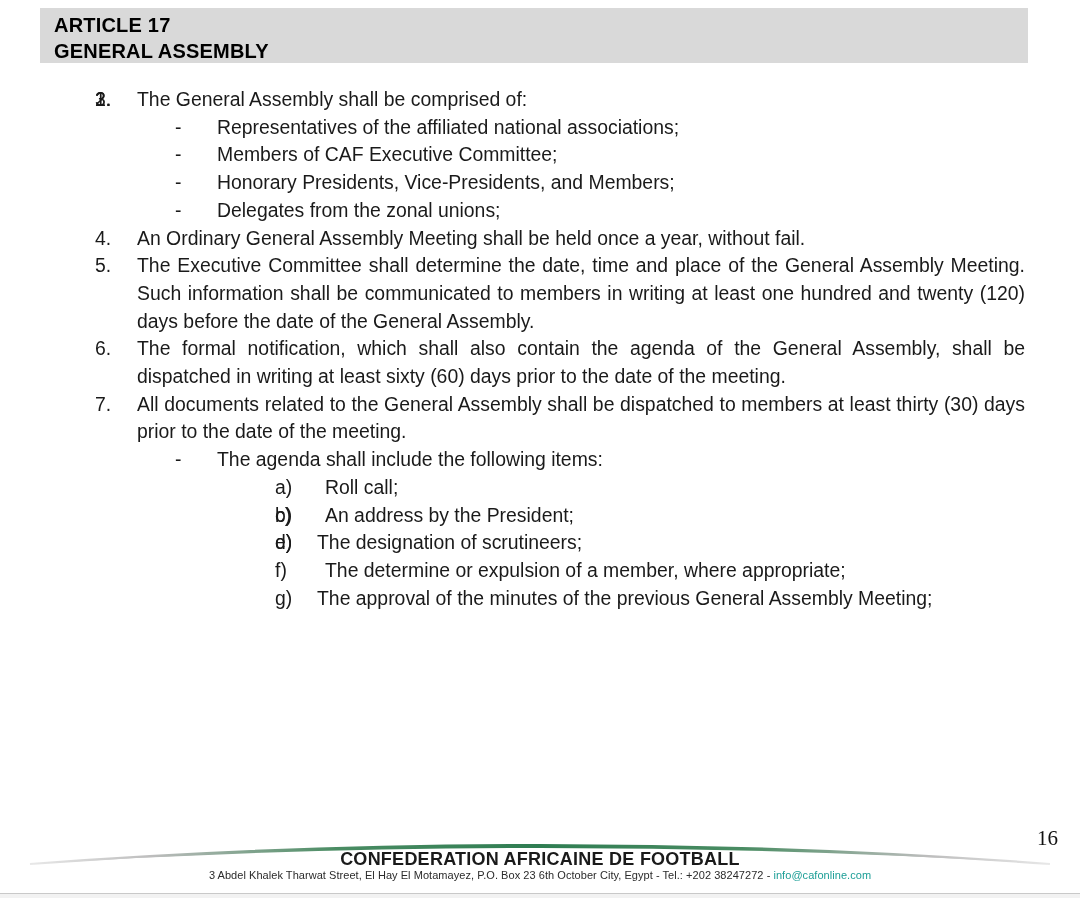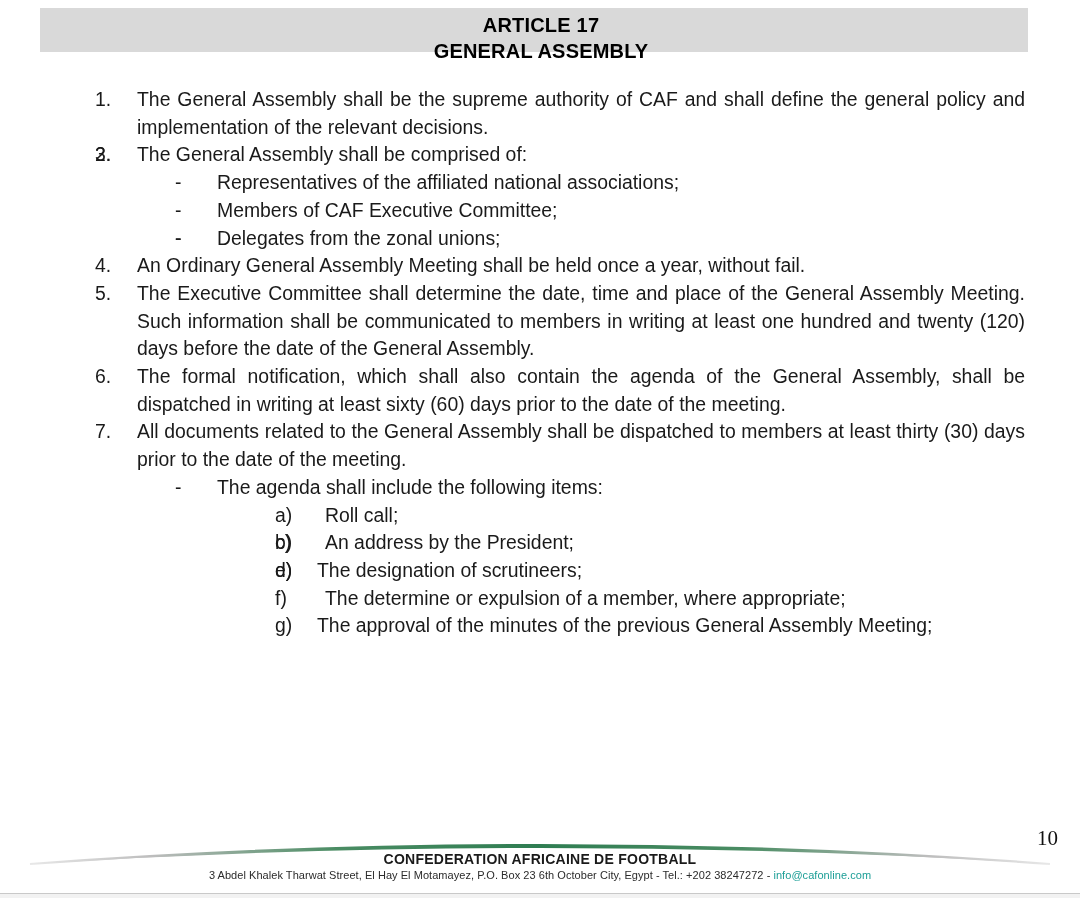--- a/index.html
+++ b/index.html
@@ -15,25 +15,24 @@
     color: #1a1a1a;
     overflow: hidden;
   }
 
   
   .header-band {
     position: absolute;
     left: 40px;
     top: 8px;
     width: 988px;
-    height: 44px;
+    height: 55px;
     background: #d9d9d9;
     box-sizing: border-box;
     padding: 4px 0 0 14px;
-    text-align: center;
   }
   .header-line {
     font-size: 20px;
     font-weight: bold;
     letter-spacing: 0.2px;
     line-height: 26px;
     color: #000;
     white-space: nowrap;
   }
 
@@ -130,21 +129,21 @@
     height: 50px;
   }
   .footer-text {
     position: absolute;
     left: 0;
     top: 15px;
     width: 1080px;
     text-align: center;
   }
   .footer-title {
-    font-size: 14px;
+    font-size: 18px;
     font-weight: bold;
     letter-spacing: 0.25px;
     color: #1a1a1a;
     line-height: 16px;
   }
   .footer-address {
     font-size: 11px;
     color: #2b2b2b;
     line-height: 16px;
     letter-spacing: 0.05px;
@@ -169,21 +168,20 @@
 
 <div class="header-band">
   <div class="header-line">ARTICLE 17</div>
   <div class="header-line">GENERAL ASSEMBLY</div>
 </div>
 
 <div class="content">
 
   <div class="lvl1">
     <span class="marker">1.</span>
-    <span>The General Assembly shall be the supreme authority of CAF and shall define the general policy and implementation of the relevant decisions.</span>
   </div>
 
   <div class="lvl1 nojust">
     <span class="marker">2.</span>
   </div>
 
   <div class="lvl1 nojust">
     <span class="marker">3.</span>
     <span>The General Assembly shall be comprised of:</span>
   </div>
@@ -191,20 +189,21 @@
   <div class="lvl2">
     <span class="marker">-</span>
     <span>Representatives of the affiliated national associations;</span>
   </div>
   <div class="lvl2">
     <span class="marker">-</span>
     <span>Members of CAF Executive Committee;</span>
   </div>
   <div class="lvl2">
     <span class="marker">-</span>
+    <span>Honorary Presidents, Vice-Presidents, and Members;</span>
   </div>
   <div class="lvl2">
     <span class="marker">-</span>
     <span>Delegates from the zonal unions;</span>
   </div>
 
   <div class="lvl1 nojust">
     <span class="marker">4.</span>
     <span>An Ordinary General Assembly Meeting shall be held once a year, without fail.</span>
   </div>
@@ -251,21 +250,21 @@
     <span class="marker">f)</span>
     <span>The determine or expulsion of a member, where appropriate;</span>
   </div>
   <div class="lvl3">
     <span class="marker">g)</span>
     <span>The approval of the minutes of the previous General Assembly Meeting;</span>
   </div>
 
 </div>
 
-<div class="page-number">10</div>
+<div class="page-number">16</div>
 
 <div class="footer">
 
   <svg class="swoosh" viewBox="0 0 1080 50" preserveAspectRatio="none">
     <defs>
       <linearGradient id="swooshGrad" x1="0" y1="0" x2="1" y2="0">
         <stop offset="0%" stop-color="#e8e8e8"></stop>
         <stop offset="12%" stop-color="#bdbdbd"></stop>
         <stop offset="30%" stop-color="#4a8c63"></stop>
         <stop offset="50%" stop-color="#2f7d52"></stop>

